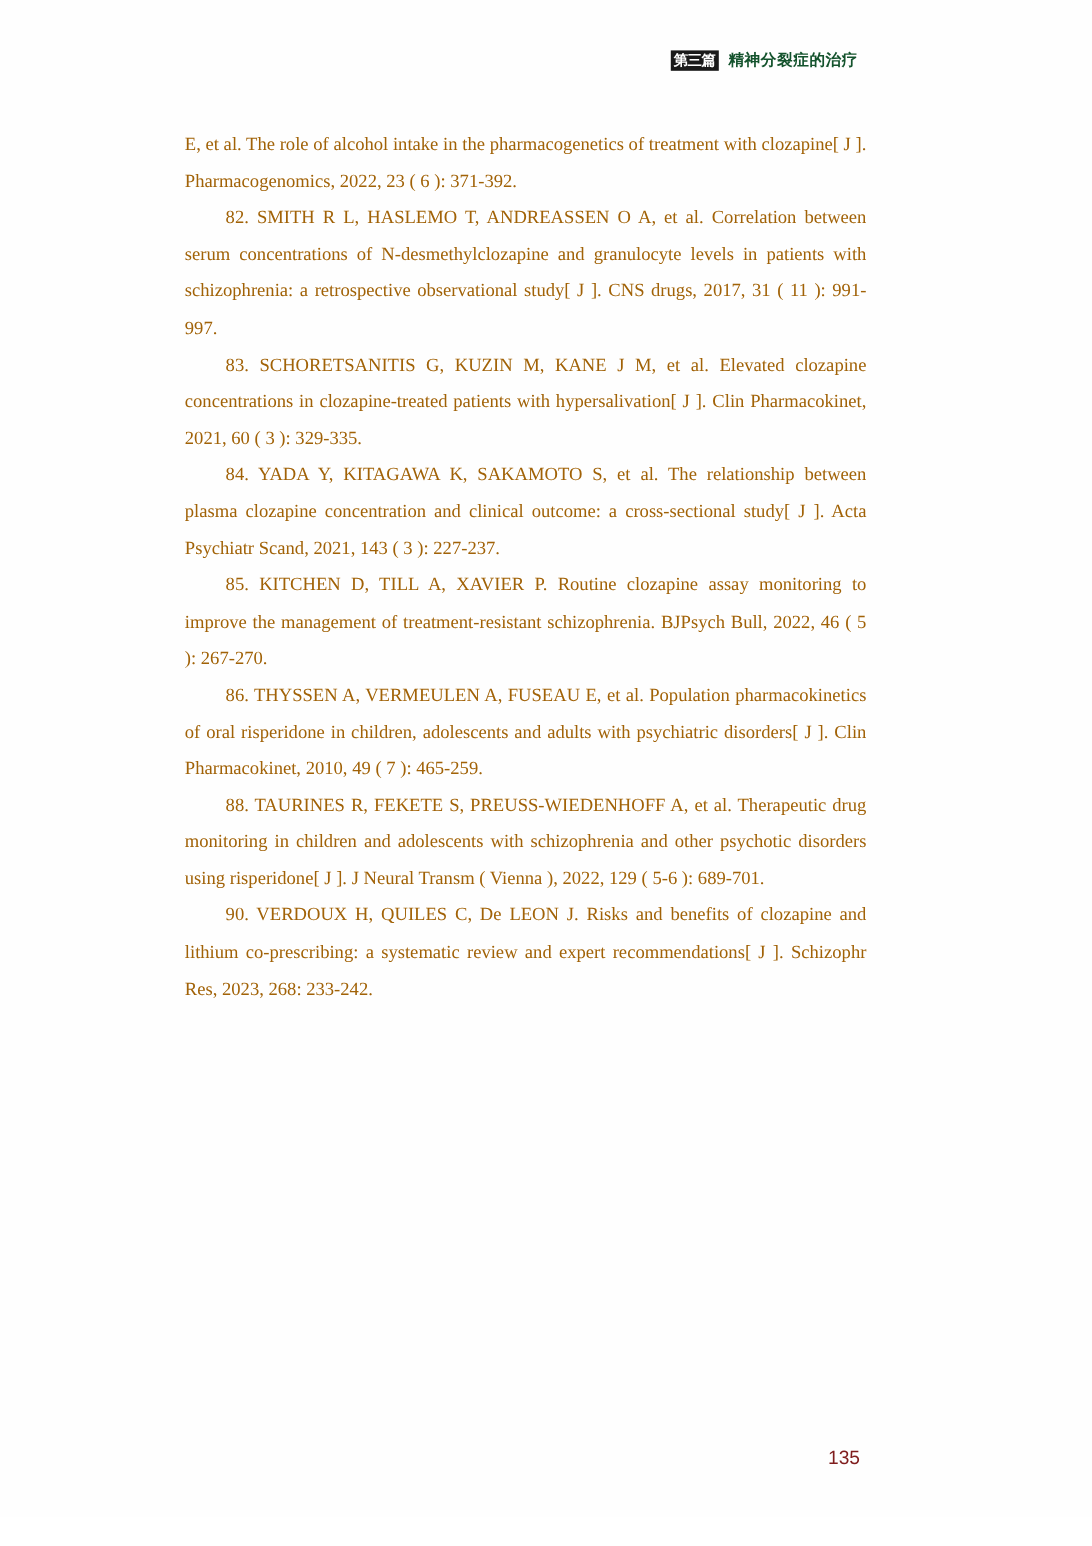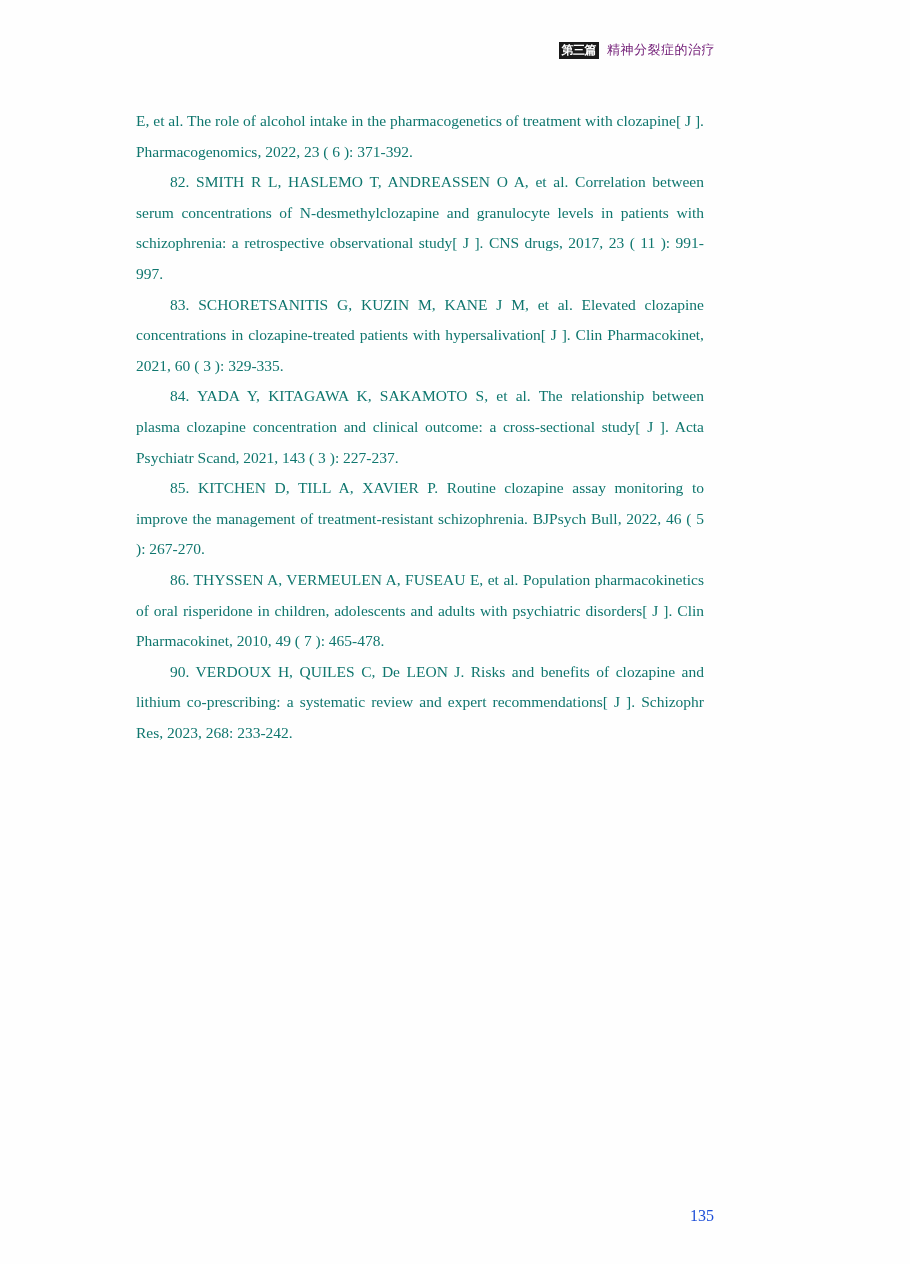--- a/index.html
+++ b/index.html
@@ -1,38 +1,39 @@
 <!DOCTYPE html>
 <html><head>
 <meta charset="utf-8">
 <style>
   html, body { margin: 0; padding: 0; background: #ffffff; }
   body { width: 910px; height: 1288px; position: relative; overflow: hidden; }
   .page { position: absolute; left: 0; top: 0; width: 910px; height: 1264px; background: #fefefe; }
   .header { position: absolute; top: 41px; right: 195px; display: flex; align-items: center; gap: 8px; }
   .chapter-badge { background: #1a1a1a; color: #fff; font-family: "DejaVu Sans", sans-serif; font-size: 12px; font-weight: bold; padding: 1px 3px; line-height: 15px; letter-spacing: -0.5px; }
-  .chapter-title { font-family: "DejaVu Sans", sans-serif; font-size: 13px; color: #701a75; letter-spacing: 0.5px; }
-  .refs { position: absolute; left: 136px; top: 106px; width: 568px; font-family: "Liberation Serif", serif; font-size: 15.5px; color: #0f766e; line-height: 30.6px; }
+  .chapter-title { font-family: "DejaVu Sans", sans-serif; font-size: 13px; color: #14532d; letter-spacing: 0.5px; font-weight: bold; }
+  .refs { position: absolute; left: 154px; top: 106px; width: 568px; font-family: "Liberation Serif", serif; font-size: 15.5px; color: #a16207; line-height: 30.6px; }
   .ref { text-align: justify; text-align-last: left; margin: 0; }
   .ref.indent { text-indent: 34px; }
-  .page-num { position: absolute; left: 690px; top: 1207px; font-family: Liberation Serif, serif; font-size: 16px; color: #1d4ed8; }
+  .page-num { position: absolute; left: 690px; top: 1207px; font-family: Liberation Sans, sans-serif; font-size: 16px; color: #7f1d1d; }
 </style>
 </head>
 <body>
 
 <div class="page">
   <div class="header">
     <span class="chapter-badge">第三篇</span>
     <span class="chapter-title">精神分裂症的治疗</span>
   </div>
 
   <div class="refs">
     <p class="ref">E, et al. The role of alcohol intake in the pharmacogenetics of treatment with clozapine[ J ]. Pharmacogenomics, 2022, 23 ( 6 ): 371-392.</p>
-    <p class="ref indent">82.  SMITH R L, HASLEMO T, ANDREASSEN O A, et al. Correlation between serum concentrations of N-desmethylclozapine and granulocyte levels in patients with schizophrenia: a retrospective observational study[ J ]. CNS drugs, 2017, 23 ( 11 ): 991-997.</p>
+    <p class="ref indent">82.  SMITH R L, HASLEMO T, ANDREASSEN O A, et al. Correlation between serum concentrations of N-desmethylclozapine and granulocyte levels in patients with schizophrenia: a retrospective observational study[ J ]. CNS drugs, 2017, 31 ( 11 ): 991-997.</p>
     <p class="ref indent">83.  SCHORETSANITIS G, KUZIN M, KANE J M, et al. Elevated clozapine concentrations in clozapine-treated patients with hypersalivation[ J ]. Clin Pharmacokinet, 2021, 60 ( 3 ): 329-335.</p>
     <p class="ref indent">84.  YADA Y, KITAGAWA K, SAKAMOTO S, et al. The relationship between plasma clozapine concentration and clinical outcome: a cross-sectional study[ J ]. Acta Psychiatr Scand, 2021, 143 ( 3 ): 227-237.</p>
     <p class="ref indent">85.  KITCHEN D, TILL A, XAVIER P. Routine clozapine assay monitoring to improve the management of treatment-resistant schizophrenia. BJPsych Bull, 2022, 46 ( 5 ): 267-270.</p>
-    <p class="ref indent">86.  THYSSEN A, VERMEULEN A, FUSEAU E, et al. Population pharmacokinetics of oral risperidone in children, adolescents and adults with psychiatric disorders[ J ]. Clin Pharmacokinet, 2010, 49 ( 7 ): 465-478.</p>
+    <p class="ref indent">86.  THYSSEN A, VERMEULEN A, FUSEAU E, et al. Population pharmacokinetics of oral risperidone in children, adolescents and adults with psychiatric disorders[ J ]. Clin Pharmacokinet, 2010, 49 ( 7 ): 465-259.</p>
+    <p class="ref indent">88.  TAURINES R, FEKETE S, PREUSS-WIEDENHOFF A, et al. Therapeutic drug monitoring in children and adolescents with schizophrenia and other psychotic disorders using risperidone[ J ]. J Neural Transm ( Vienna ), 2022, 129 ( 5-6 ): 689-701.</p>
     <p class="ref indent">90.  VERDOUX H, QUILES C, De LEON J. Risks and benefits of clozapine and lithium co-prescribing: a systematic review and expert recommendations[ J ]. Schizophr Res, 2023, 268: 233-242.</p>
   </div>
 
   <div class="page-num">135</div>
 </div>
 
 </body></html>

